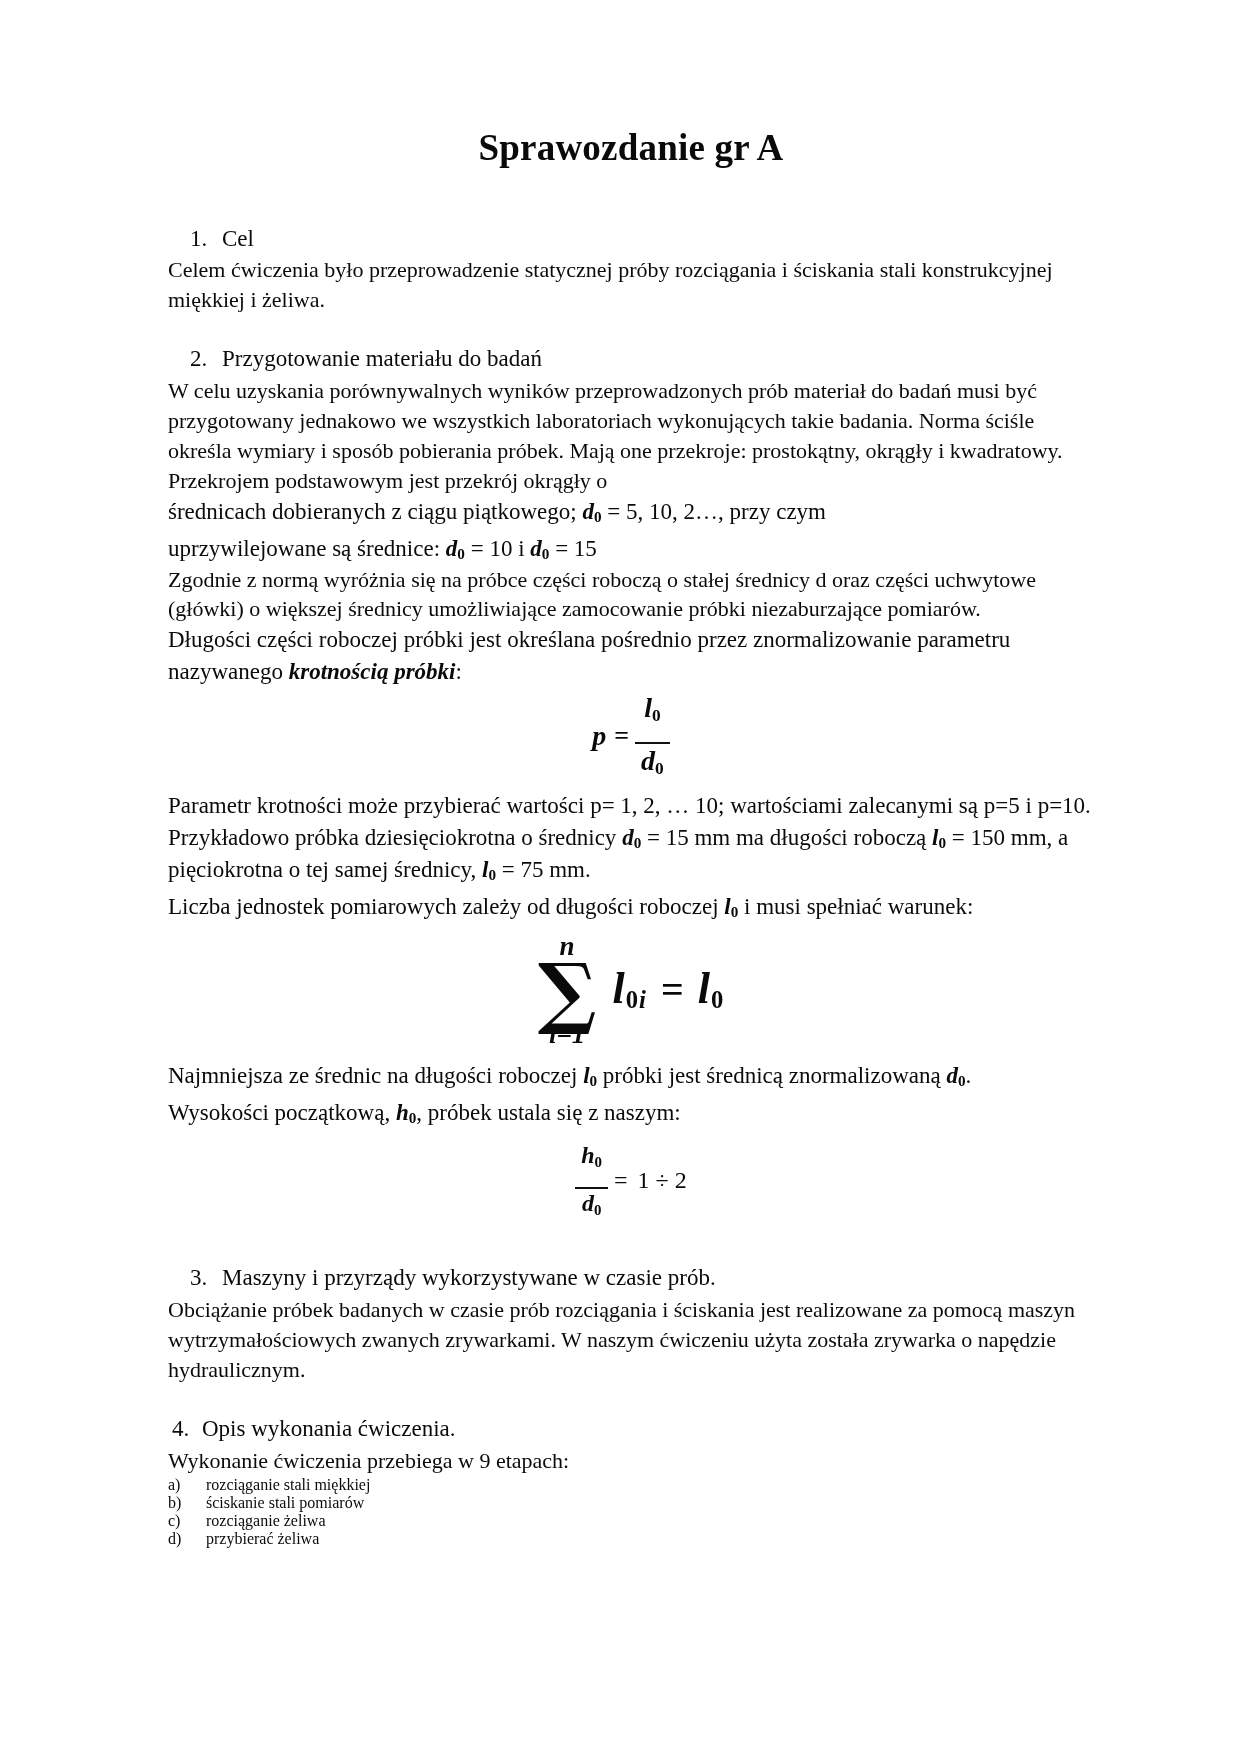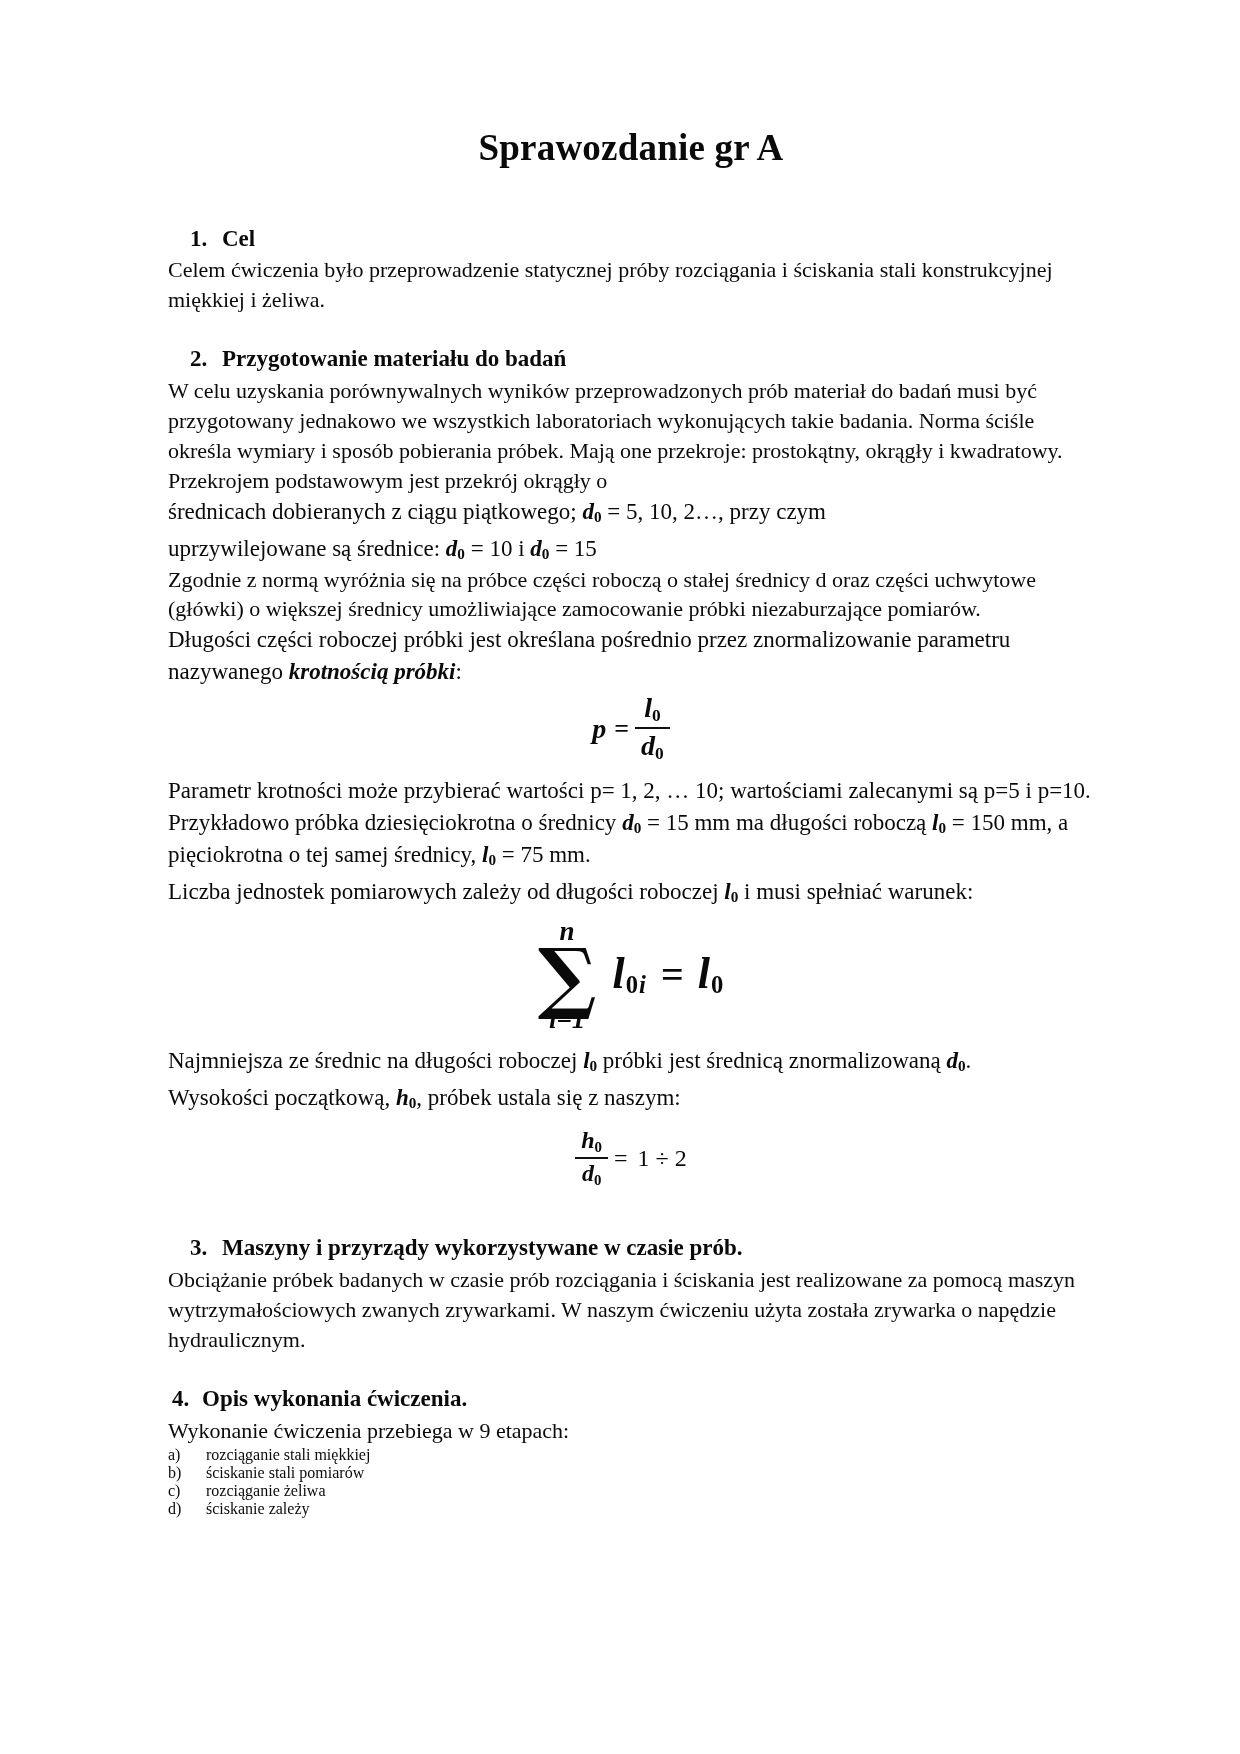--- a/index.html
+++ b/index.html
@@ -36,21 +36,21 @@
     font-size: 37px;
     font-weight: bold;
     text-align: center;
     letter-spacing: 0.2px;
     margin: 0 0 56px 0;
     line-height: 1.1;
   }
 
   
   .section-heading {
-    font-weight: bold;
+    font-weight: normal;
     font-size: 23px;
     margin: 0 0 2px 0;
     line-height: 1.25;
     display: block;
     padding-left: 22px;
     text-indent: -0px;
   }
   .section-heading .num {
     display: inline-block;
     width: 32px;
@@ -94,21 +94,21 @@
     text-align: center;
     margin: 6px 0 6px 0;
   }
   .frac {
     display: inline-block;
     vertical-align: middle;
     text-align: center;
   }
   .frac .numer {
     display: block;
-    padding: 0 6px 2px 6px;
+    padding: 0 6px 17px 6px;
     border-bottom: 2px solid #111;
     line-height: 1.05;
   }
   .frac .denom {
     display: block;
     padding: 1px 6px 0 6px;
     line-height: 1.15;
   }
   .eq-lhs {
     font-style: italic;
@@ -340,18 +340,18 @@
       <div>
         <span class="lbl">a)</span><span>rozciąganie stali miękkiej</span>
       </div>
       <div>
         <span class="lbl">b)</span><span>ściskanie stali pomiarów</span>
       </div>
       <div>
         <span class="lbl">c)</span><span>rozciąganie żeliwa</span>
       </div>
       <div>
-        <span class="lbl">d)</span><span>ściskanie zależy</span>
+        <span class="lbl">d)</span><span>przybierać żeliwa</span>
       </div>
     </div>
 
   </div>
 </div>
 
 </body></html>

